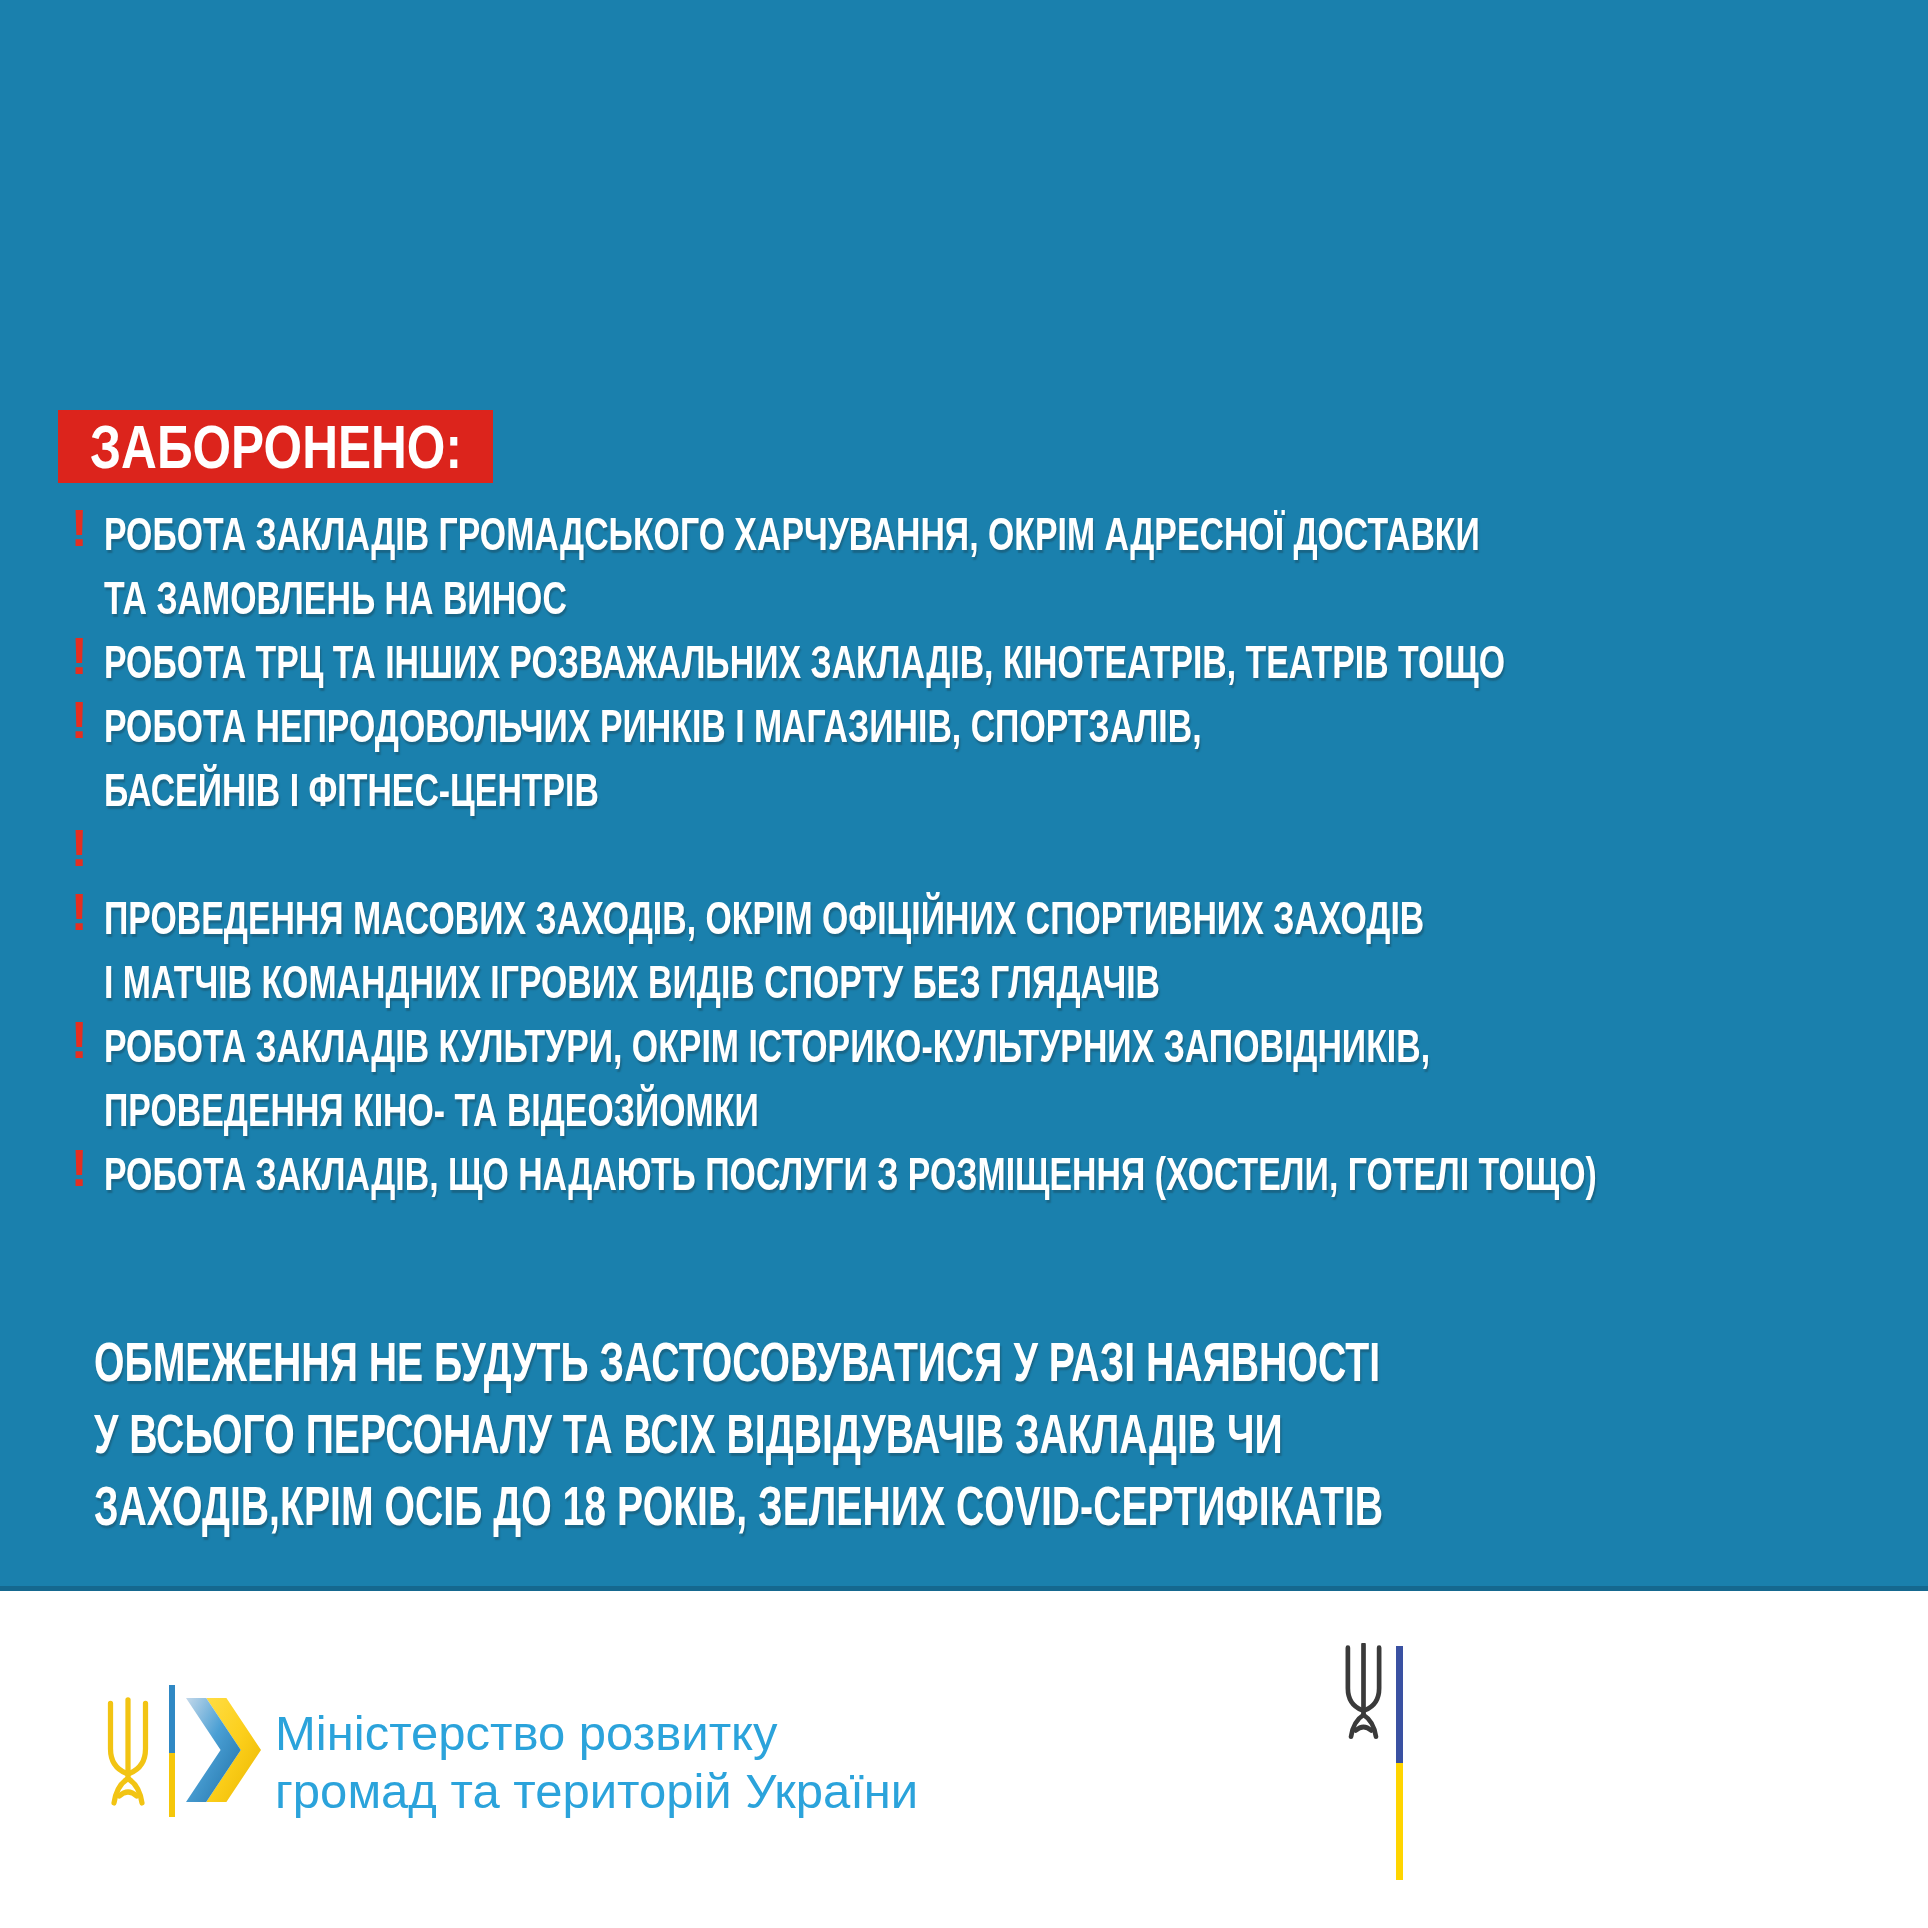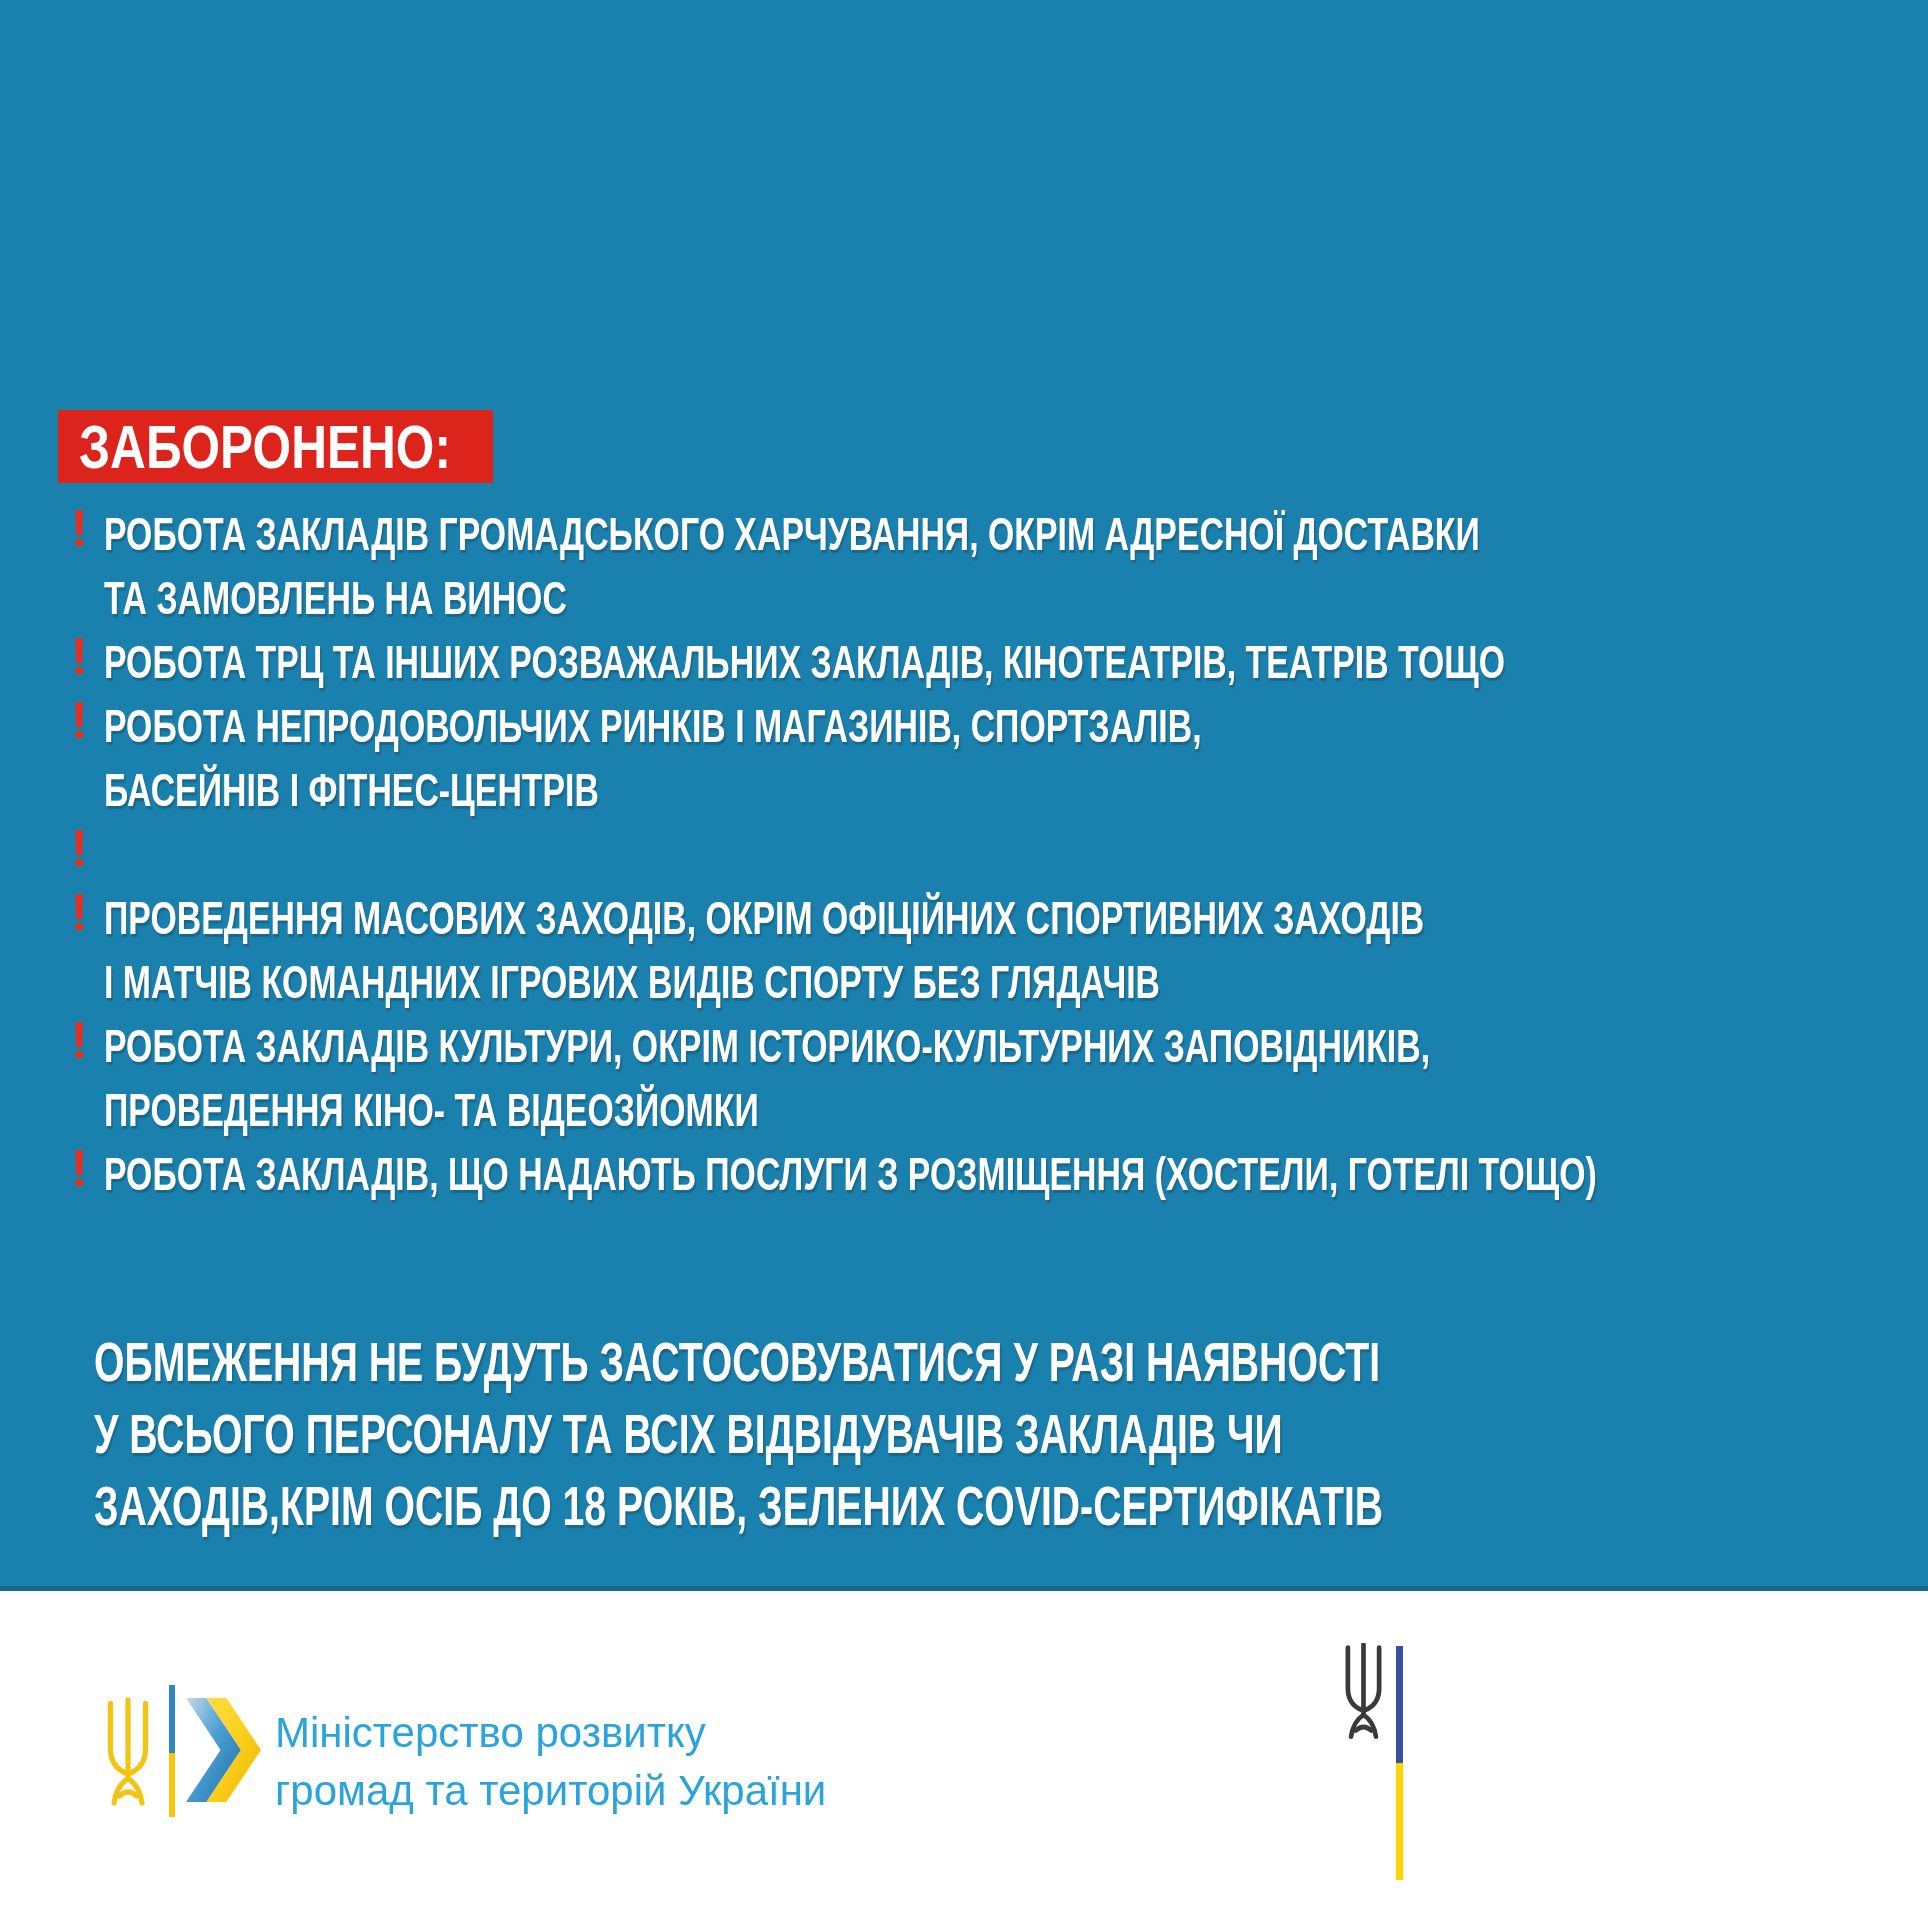--- a/index.html
+++ b/index.html
@@ -24,21 +24,21 @@
   
   .intro{position:absolute;left:94px;top:215px;}
   .intro .line{
     color:#ffffff;font-size:53px;font-weight:bold;line-height:69px;white-space:nowrap;
     transform:scaleX(0.66);transform-origin:0 50%;
     text-shadow:1.9px 2.8px 1.9px rgba(25,25,25,0.25);
   }
   
   .banned-box{
     position:absolute;left:58px;top:410px;width:435px;height:73px;
-    background:#dc241c;display:flex;align-items:center;padding-left:21px;box-sizing:border-box;
+    background:#dc241c;display:flex;align-items:center;padding-left:32px;box-sizing:border-box;
   }
   .banned-box .label{
     color:#ffffff;font-size:62px;font-weight:bold;white-space:nowrap;
     transform:scaleX(0.80);transform-origin:0 50%;
   }
   
   .list{position:absolute;left:66px;top:502px;}
   .item{display:flex;align-items:flex-start;}
   .marker{
     width:38px;flex:0 0 38px;color:#e52e20;font-size:51px;font-weight:bold;
@@ -58,21 +58,21 @@
   }
   
   .footer{position:absolute;left:0;top:1591px;width:1928px;height:337px;background:#ffffff;}
   .trident-left{position:absolute;left:100px;top:98px;width:56px;height:130px;}
   .bar-left{position:absolute;left:169px;top:94px;width:5.6px;height:132px;}
   .bar-left .b{width:5.6px;height:68px;background:#2f88c4;}
   .bar-left .y{width:5.6px;height:64px;background:#f5c70a;}
   .chevrons{position:absolute;left:186px;top:92px;width:75px;height:134px;}
   .minregion-name{position:absolute;left:275px;top:113px;}
   .minregion-name .line{
-    color:#2ba3db;font-size:42px;line-height:58px;white-space:nowrap;
+    color:#2ba3db;font-size:49px;line-height:58px;white-space:nowrap;
   }
   .trident-right{position:absolute;left:1337px;top:52px;width:53px;height:100px;}
   .bar-right{position:absolute;left:1396px;top:55px;width:6.6px;height:234px;}
   .bar-right .b{width:6.6px;height:117px;background:#3a51a2;}
   .bar-right .y{width:6.6px;height:117px;background:#ffd500;}
   .moh-name{position:absolute;left:1424px;top:55px;}
   .moh-name .line{
     color:#3a3a3a;font-size:55px;font-weight:bold;line-height:61px;white-space:nowrap;
     transform:scaleX(0.57);transform-origin:0 50%;letter-spacing:0.9px;
   }

